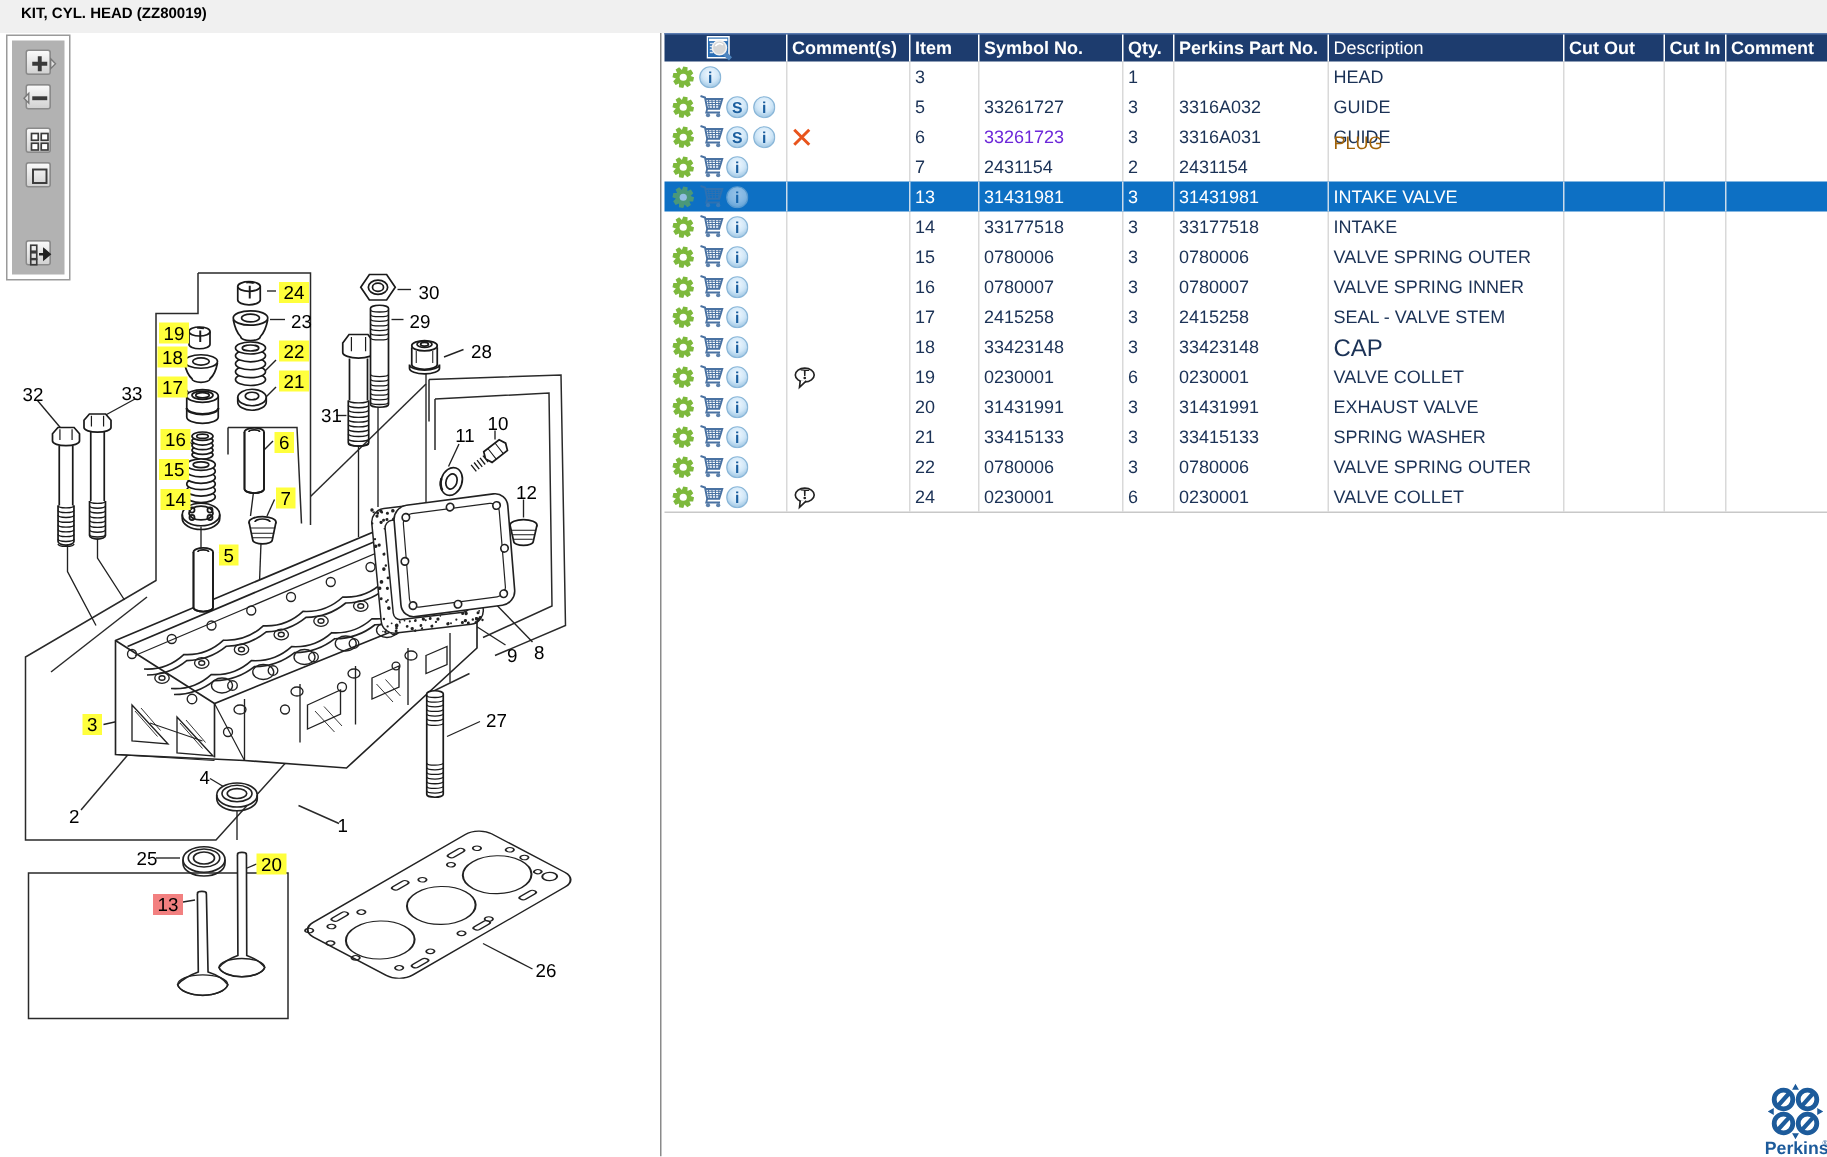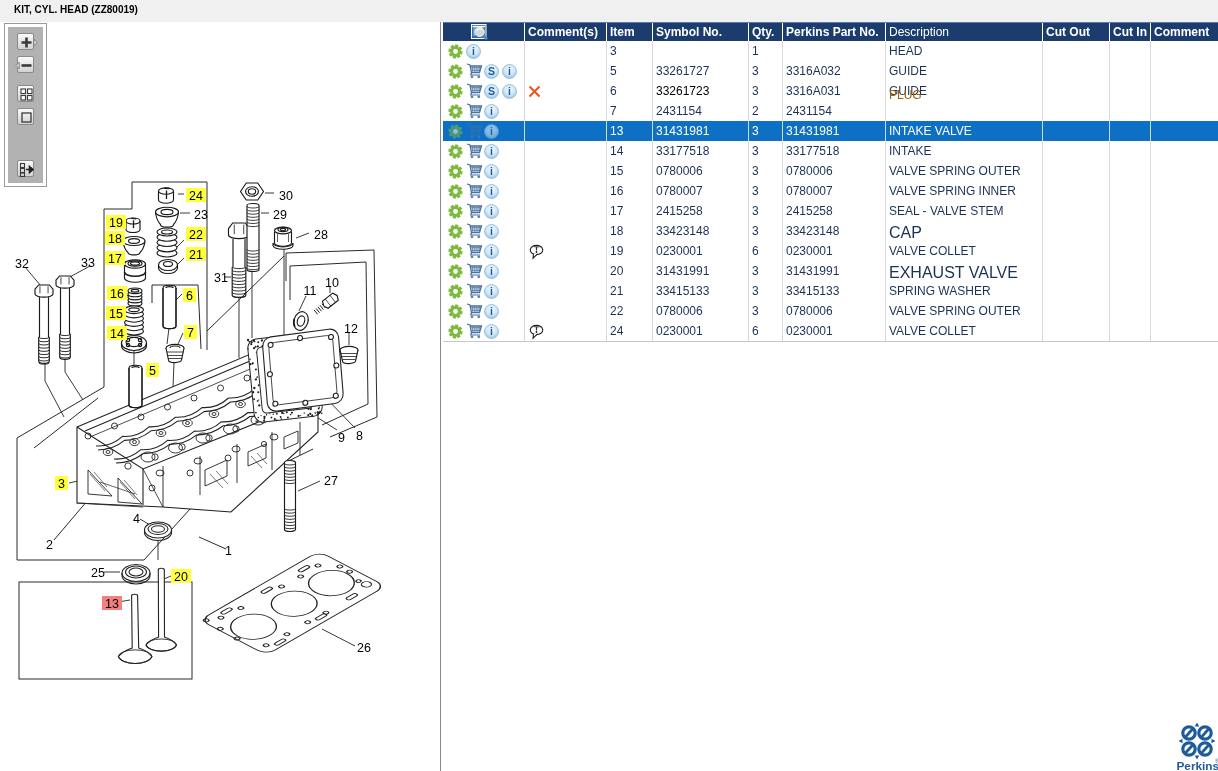--- a/index.html
+++ b/index.html
@@ -663,21 +663,21 @@
         <stop offset="100%" stop-color="#93bede"></stop>
       </radialGradient>
     </defs>
 <circle cx="7.5" cy="7.5" r="7" fill="url(#g502_84)" stroke="#89b6d8" stroke-width="0.8"></circle>
 <text x="7.5" y="11.2" text-anchor="middle" font-family="Liberation Sans" font-size="10.5" font-weight="bold" fill="#1b5e9e">i</text>
 </svg>
 <svg style="position:absolute;left:528px;top:85px" width="13" height="13" viewBox="0 0 13 13">
 <path d="M1.5,1.5 L11.5,11.5 M11.5,1.5 L1.5,11.5" stroke="#e8541c" stroke-width="2" fill="none"></path>
   </svg>
 <div style="position:absolute;left:610px;top:84px;color:#1b3256;font-size:12px">6</div>
-<div style="position:absolute;left:656px;top:84px;color:#000000;font-size:12px">33261723</div>
+<div style="position:absolute;left:656px;top:84px;color:#6d28d9;font-size:12px">33261723</div>
 <div style="position:absolute;left:752px;top:84px;color:#1b3256;font-size:12px">3</div>
 <div style="position:absolute;left:786px;top:84px;color:#1b3256;font-size:12px">3316A031</div>
 <div style="position:absolute;left:889px;top:84px;color:#1b3256;font-size:12px">GUIDE</div>
 <svg style="position:absolute;left:448px;top:104px" width="15" height="15" viewBox="0 0 15 15">
     <path d="M12.4,6.6 14.7,7.5 14.1,10.4 11.6,10.3 11.6,10.3 12.6,12.6 10.2,14.2 8.4,12.4 8.4,12.4 7.5,14.7 4.6,14.1 4.7,11.6 4.7,11.6 2.4,12.6 0.8,10.2 2.6,8.4 2.6,8.4 0.3,7.5 0.9,4.6 3.4,4.7 3.4,4.7 2.4,2.4 4.8,0.8 6.6,2.6 6.6,2.6 7.5,0.3 10.4,0.9 10.3,3.4 10.3,3.4 12.6,2.4 14.2,4.8 12.4,6.6Z" fill="#7db93c"></path>
     <circle cx="7.5" cy="7.5" r="2.4" fill="#fff"></circle>
   </svg>
 <svg style="position:absolute;left:466px;top:103px" width="17" height="16" viewBox="0 0 17 16">
 <path d="M1,1 L4,2 L5.5,9.5 L13.5,9.5 L15.5,3 L4.3,3" fill="none" stroke="#4a72a2" stroke-width="1.3"></path>
 <path d="M5.2,4.5 L15,4.5 M5.6,6 L14.6,6 M6,7.5 L14.2,7.5 M6.3,3.2 L6.9,9.3 M8.6,3.2 L9,9.3 M10.9,3.2 L11.1,9.3 M13.2,3.2 L13.2,9.3" stroke="#4a72a2" stroke-width="0.7" fill="none"></path>
@@ -925,21 +925,21 @@
         <stop offset="100%" stop-color="#93bede"></stop>
       </radialGradient>
     </defs>
 <circle cx="7.5" cy="7.5" r="7" fill="url(#g484_264)" stroke="#89b6d8" stroke-width="0.8"></circle>
 <text x="7.5" y="11.2" text-anchor="middle" font-family="Liberation Sans" font-size="10.5" font-weight="bold" fill="#1b5e9e">i</text>
 </svg>
 <div style="position:absolute;left:610px;top:264px;color:#1b3256;font-size:12px">20</div>
 <div style="position:absolute;left:656px;top:264px;color:#1b3256;font-size:12px">31431991</div>
 <div style="position:absolute;left:752px;top:264px;color:#1b3256;font-size:12px">3</div>
 <div style="position:absolute;left:786px;top:264px;color:#1b3256;font-size:12px">31431991</div>
-<div style="position:absolute;left:889px;top:264px;color:#1b3256;font-size:16px">EXHAUST VALVE</div>
+<div style="position:absolute;left:889px;top:264px;color:#1b3256;font-size:12px">EXHAUST VALVE</div>
 <svg style="position:absolute;left:448px;top:284px" width="15" height="15" viewBox="0 0 15 15">
     <path d="M12.4,6.6 14.7,7.5 14.1,10.4 11.6,10.3 11.6,10.3 12.6,12.6 10.2,14.2 8.4,12.4 8.4,12.4 7.5,14.7 4.6,14.1 4.7,11.6 4.7,11.6 2.4,12.6 0.8,10.2 2.6,8.4 2.6,8.4 0.3,7.5 0.9,4.6 3.4,4.7 3.4,4.7 2.4,2.4 4.8,0.8 6.6,2.6 6.6,2.6 7.5,0.3 10.4,0.9 10.3,3.4 10.3,3.4 12.6,2.4 14.2,4.8 12.4,6.6Z" fill="#7db93c"></path>
     <circle cx="7.5" cy="7.5" r="2.4" fill="#fff"></circle>
   </svg>
 <svg style="position:absolute;left:466px;top:283px" width="17" height="16" viewBox="0 0 17 16">
 <path d="M1,1 L4,2 L5.5,9.5 L13.5,9.5 L15.5,3 L4.3,3" fill="none" stroke="#4a72a2" stroke-width="1.3"></path>
 <path d="M5.2,4.5 L15,4.5 M5.6,6 L14.6,6 M6,7.5 L14.2,7.5 M6.3,3.2 L6.9,9.3 M8.6,3.2 L9,9.3 M10.9,3.2 L11.1,9.3 M13.2,3.2 L13.2,9.3" stroke="#4a72a2" stroke-width="0.7" fill="none"></path>
 <path d="M5.5,9.5 L4.8,12 L14,12" fill="none" stroke="#4a72a2" stroke-width="1.2"></path>
 <circle cx="6" cy="13.8" r="1.4" fill="#5e82ac"></circle>
     <circle cx="12.8" cy="13.8" r="1.4" fill="#5e82ac"></circle>

